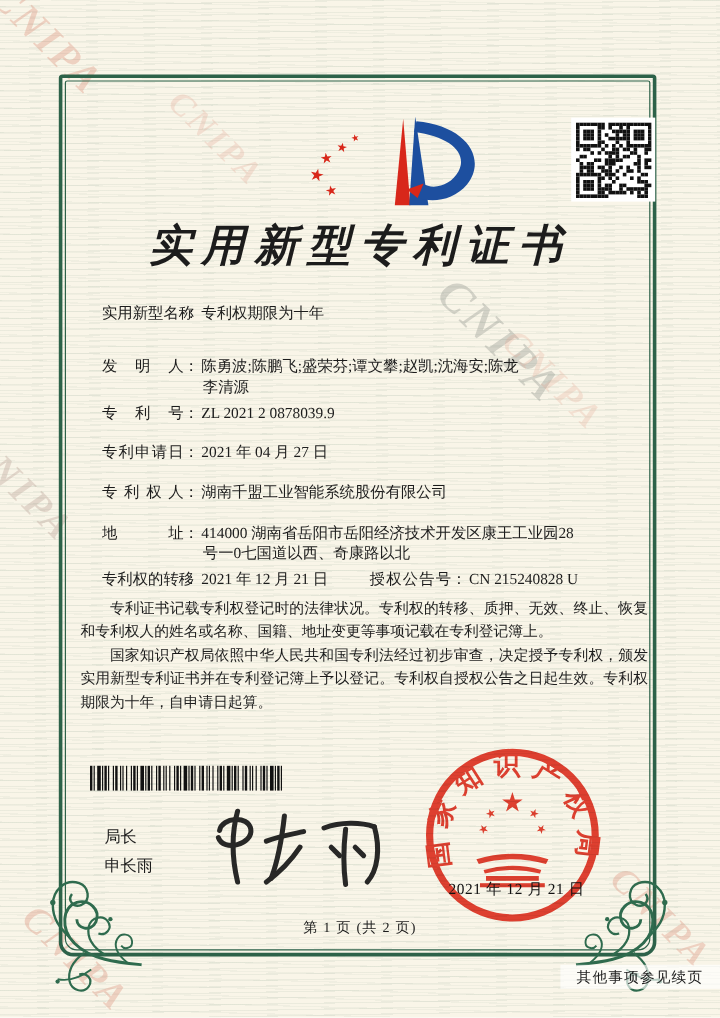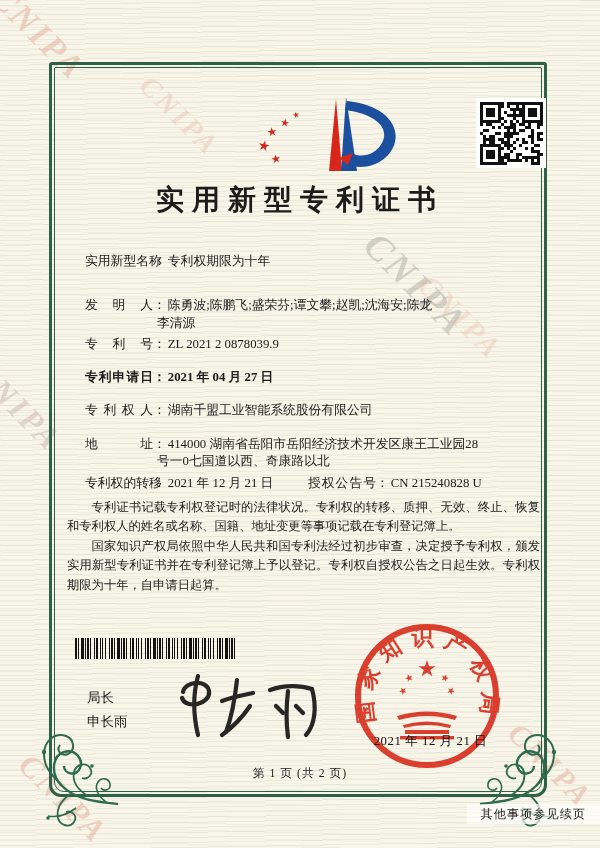--- a/index.html
+++ b/index.html
@@ -29,27 +29,27 @@
   .frame-inner{
     position:absolute;inset:2px;border:1px solid #2d6249;
     border-radius:2px 2px 10px 10px;
   }
   .flourish{position:absolute;z-index:3;}
   .cert-no{position:absolute;left:74px;top:96px;font-size:12.5px;letter-spacing:1.5px;z-index:4;}
   .qr{position:absolute;left:476px;top:98px;width:70px;height:70px;background:#fff;z-index:4;display:flex;align-items:center;justify-content:center;}
   .logo{position:absolute;left:252px;top:93px;width:150px;height:90px;z-index:4;}
   .title{
     position:absolute;left:0;right:0;top:181px;text-align:center;
-    font-size:28px;font-weight:700;letter-spacing:8px;z-index:4;
+    font-size:36px;font-weight:700;letter-spacing:8px;z-index:4;font-style:italic;
   }
   .fields{position:absolute;left:85px;top:247px;width:450px;font-size:12.8px;z-index:4;}
   .frow{position:absolute;left:0;white-space:nowrap;}
   .flabel{display:inline-block;width:68px;text-align:justify;text-align-last:justify;}
   .fvalue{padding-left:2px;}
-  .fline2{position:absolute;left:72px;white-space:nowrap;}
+  .fline2{position:absolute;left:84px;white-space:nowrap;}
   .fpair2{position:absolute;left:223px;top:0;white-space:nowrap;}
   .body-text{
     position:absolute;left:67px;top:498px;width:473px;z-index:4;
     font-size:12.3px;line-height:19.4px;text-align:justify;
   }
   .body-text p{margin:0;text-indent:2em;}
   .barcode{position:absolute;left:75px;top:638px;width:164px;height:21px;z-index:4;}
   .director{position:absolute;left:87px;top:686px;z-index:4;
     font-family:"Liberation Sans","DejaVu Sans",sans-serif;font-size:13.5px;line-height:24px;}
   .signature{position:absolute;left:162px;top:668px;z-index:4;}
@@ -372,21 +372,21 @@
 
     <div class="frow" style="top:50px;">
       <span class="flabel">发明人</span><span>：</span><span class="fvalue">陈勇波;陈鹏飞;盛荣芬;谭文攀;赵凯;沈海安;陈龙</span>
     </div>
     <div class="fline2" style="top:68px;">李清源</div>
 
     <div class="frow" style="top:89px;">
       <span class="flabel">专利号</span><span>：</span><span class="fvalue">ZL 2021 2 0878039.9</span>
     </div>
 
-    <div class="frow" style="top:122px;font-weight:bold;">
+    <div class="frow" style="top:122px;">
       <span class="flabel">专利申请日</span><span>：</span><span class="fvalue">2021 年 04 月 27 日</span>
     </div>
 
     <div class="frow" style="top:155px;">
       <span class="flabel">专利权人</span><span>：</span><span class="fvalue">湖南千盟工业智能系统股份有限公司</span>
     </div>
 
     <div class="frow" style="top:189px;">
       <span class="flabel">地址</span><span>：</span><span class="fvalue">414000 湖南省岳阳市岳阳经济技术开发区康王工业园28</span>
     </div>

